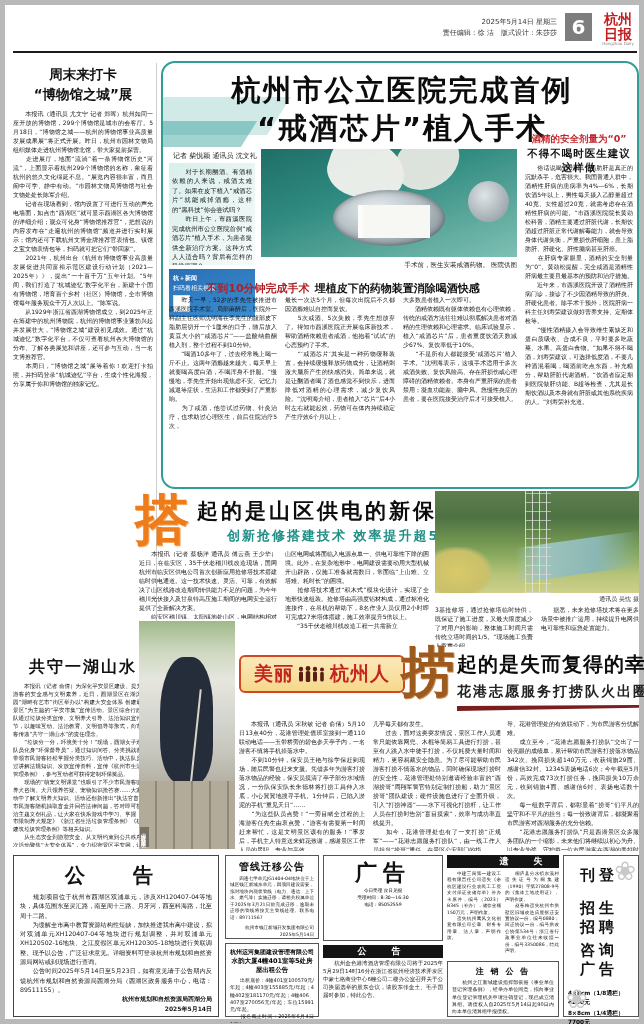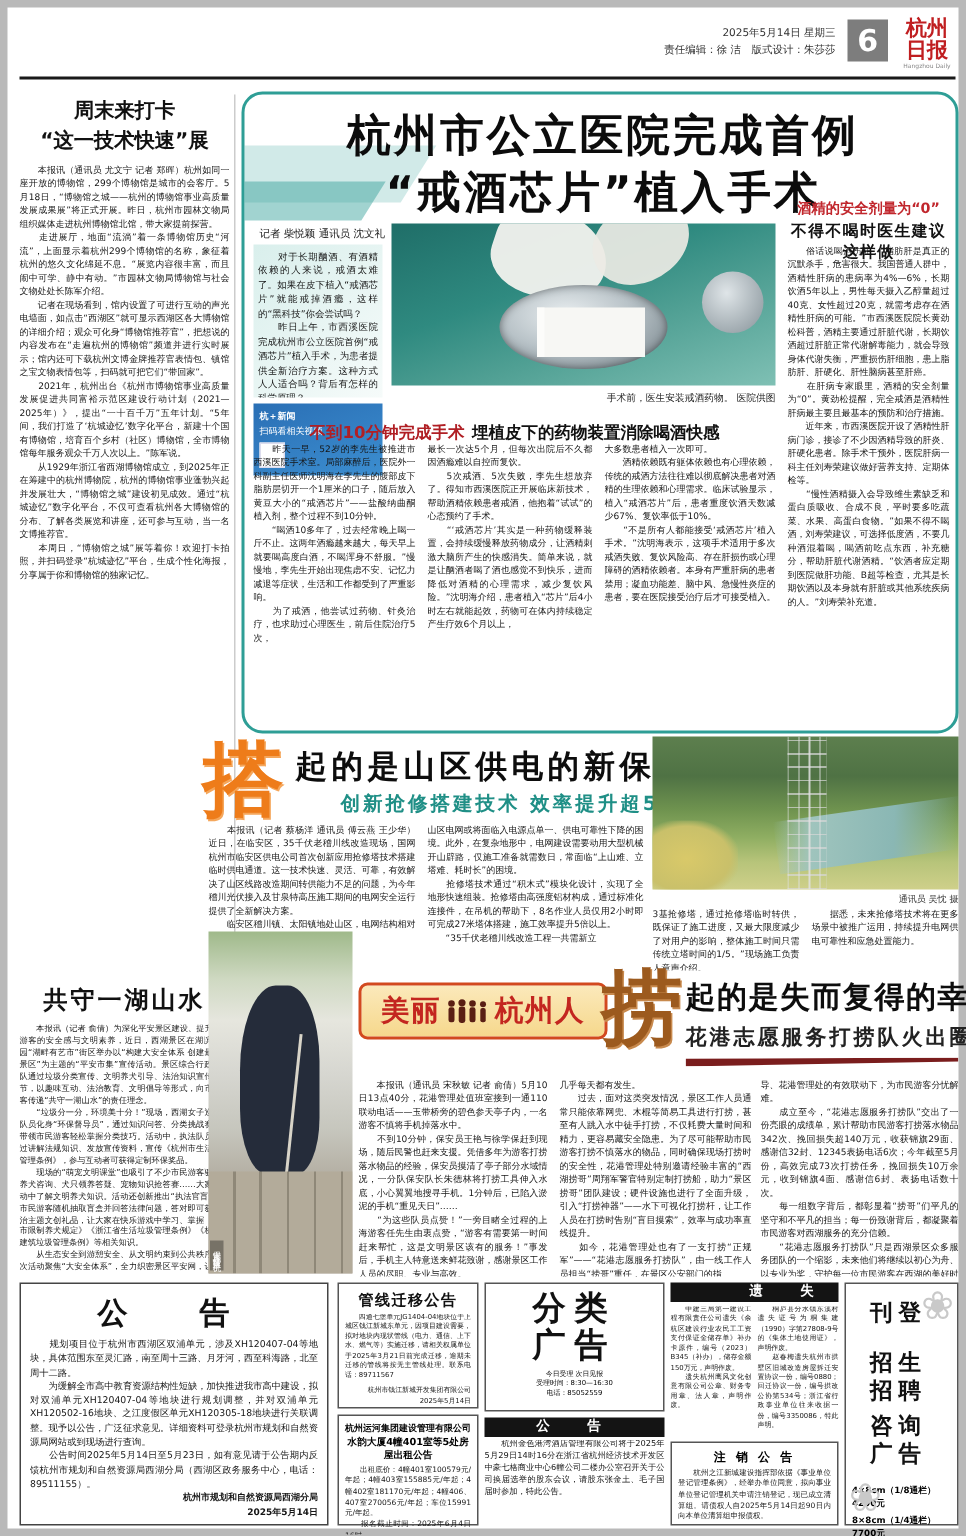--- a/index.html
+++ b/index.html
@@ -88,21 +88,21 @@
   <div class="b pagenum" style="left:560px;top:8px;width:27px;height:28px;">6</div>
   <div class="b" style="left:594px;top:7px;width:38px;">
     <div class="masthead">杭州
 日报</div>
     <div class="masthead-en">Hangzhou Daily</div>
   </div>
   <div class="b hrule" style="left:8px;top:46px;width:624px;"></div>
   <div class="b vdiv" style="left:151px;top:58px;height:784px;"></div>
 
   <div class="b h-small ctr" style="left:8px;top:60px;width:140px;">周末来打卡
-“这一技术快速”展</div>
+“博物馆之城”展</div>
   <div class="b j" style="left:8px;top:104px;width:140px;height:540px;">　　本报讯（通讯员 尤文宁 记者 郑晖）杭州如同一座开放的博物馆，299个博物馆是城市的会客厅。5月18日，“博物馆之城——杭州的博物馆事业高质量发展成果展”将正式开展。昨日，杭州市园林文物局组织媒体走进杭州博物馆北馆，带大家提前探营。
 　　走进展厅，地面“流淌”着一条博物馆历史“河流”，上面显示着杭州299个博物馆的名称，象征着杭州的悠久文化绵延不息。“展览内容很丰富，而且闹中可学、静中有动。”市园林文物局博物馆与社会文物处处长陈军介绍。
 　　记者在现场看到，馆内设置了可进行互动的声光电墙面，如点击“西湖区”就可显示西湖区各大博物馆的详细介绍；观众可化身“博物馆推荐官”，把想说的内容发布在“走遍杭州的博物馆”频道并进行实时展示；馆内还可下载杭州文博金牌推荐官表情包、镇馆之宝文物表情包等，扫码就可把它们“带回家”。
 　　2021年，杭州出台《杭州市博物馆事业高质量发展促进共同富裕示范区建设行动计划（2021—2025年）》，提出“一十百千万”五年计划。“5年间，我们打造了‘杭城迹忆’数字化平台，新建十个国有博物馆，培育百个乡村（社区）博物馆，全市博物馆每年服务观众千万人次以上。”陈军说。
 　　从1929年浙江省西湖博物馆成立，到2025年正在筹建中的杭州博物院，杭州的博物馆事业蓬勃兴起并发展壮大，“博物馆之城”建设初见成效。通过“杭城迹忆”数字化平台，不仅可查看杭州各大博物馆的分布、了解各类展览和讲座，还可参与互动，当一名文博推荐官。
 　　本周日，“博物馆之城”展等着你！欢迎打卡拍照，并扫码登录“杭城迹忆”平台，生成个性化海报，分享属于你和博物馆的独家记忆。</div>
 
   <div class="b h-lake ctr" style="left:8px;top:652px;width:140px;">共守一湖山水</div>
   <div class="b j j55" style="left:8px;top:678px;width:140px;height:164px;">　　本报讯（记者 俞倩）为深化平安景区建设、提升市民游客的安全感与文明素养，近日，西湖景区在湖滨五公园“湖畔有艺市”街区举办以“构建大安全体系 创建最平安景区”为主题的“平安市集”宣传活动。景区综合行政执法队通过垃圾分类宣传、文明养犬引导、法治知识宣传等环节，以趣味互动、法治教育、文明倡导等形式，向市民游客传递“共守一湖山水”的责任理念。
 　　“垃圾分一分，环境美十分！”现场，西湖女子巡逻队队员化身“环保督导员”，通过知识问答、分类挑战赛等，带领市民游客轻松掌握分类技巧。活动中，执法队员还通过讲解法规知识、发放宣传资料，宣传《杭州市生活垃圾管理条例》，参与互动者可获得定制环保奖品。
@@ -237,21 +237,20 @@
   <div class="b nbox" style="left:220px;top:938px;width:94px;height:74px;">
     <div class="ctr bold" style="font-size:6px;">杭州运河集团建设管理有限公司</div>
     <div class="ctr bold" style="font-size:6.5px;">水韵大厦4幢401室等5处房屋出租公告</div>
     <div class="j j5" style="height:46px;margin-top:2px;">　　出租底价：4幢401室100579元/年起；4幢403室155885元/年起；4幢402室181170元/年起；4幢406、407室270056元/年起；车位15991元/年起。
 　　报名截止时间：2025年6月4日16时
 　　联系人及电话：金女士 0571-88854555
 　　详情请登录浙江产权交易所网站www.hzaee.com查阅。</div>
   </div>
 
   <div class="b nbox" style="left:318px;top:850px;width:120px;height:86px;">
-    <div class="cls-big">分类</div>
     <div class="cls-big">广告</div>
     <div class="ctr" style="font-size:4.6px;line-height:1.5;white-space:pre-line;margin-top:3px;">今日受理 次日见报
 受理时间：8:30—16:30
 电话：85052559</div>
   </div>
 
   <div class="b" style="left:318px;top:940px;width:120px;height:72px;">
     <div class="blackbar" style="font-size:9px;height:13px;line-height:13px;">公　告</div>
     <div class="j j55" style="height:56px;margin-top:2px;">　　杭州金色港湾酒店管理有限公司将于2025年5月29日14时16分在浙江省杭州经济技术开发区中豪七格商业中心6幢公司二楼办公室召开关于公司换届选举的股东会议，请股东张金土、毛子国届时参加，特此公告。</div>
   </div>

